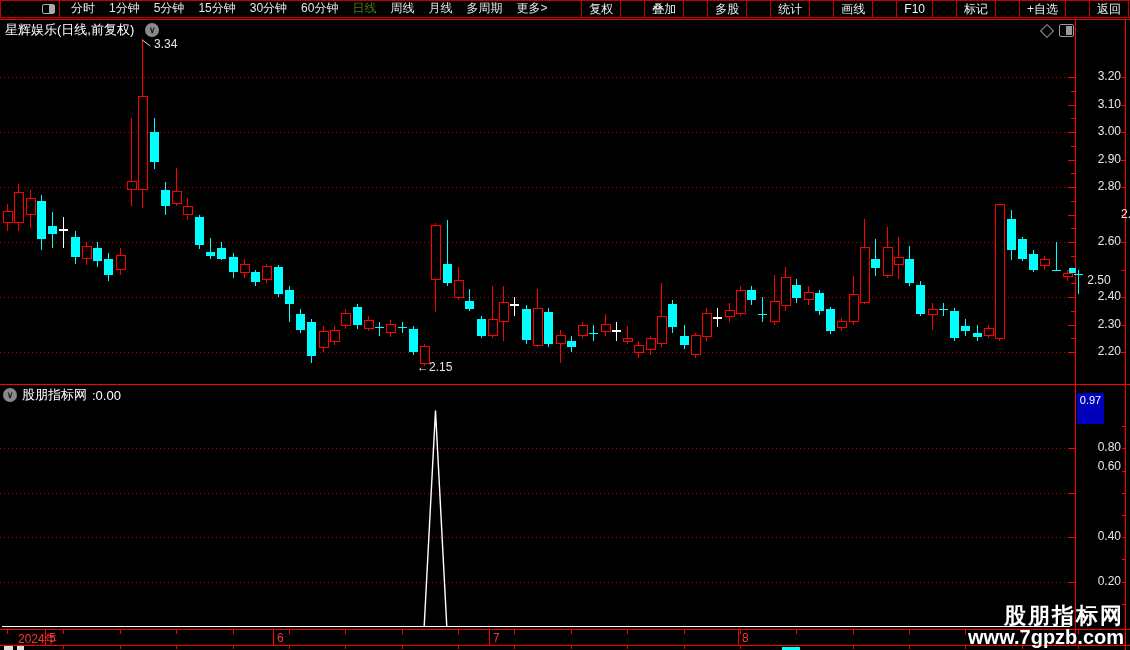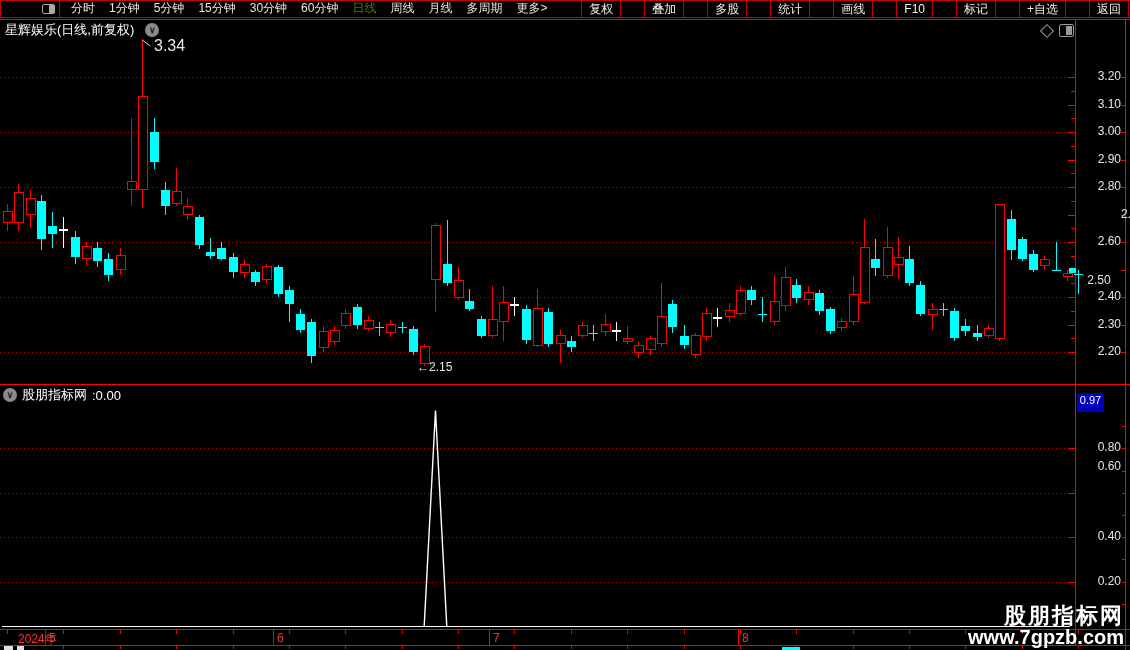--- a/index.html
+++ b/index.html
@@ -18,25 +18,25 @@
   .p-item.active{color:#4d7c0f;}
   .menu-right{position:absolute;right:1px;top:0;height:16px;display:flex;align-items:stretch;gap:20px;}
   .a-item{border-left:1px solid #c40000;border-right:1px solid #c40000;margin-left:3px;
           padding:0 7px;display:flex;align-items:center;color:#f0f0f0;}
   
   svg{position:absolute;left:0;top:0;}
   .lbl{position:absolute;z-index:4;}
   .chart-title{left:5px;top:21px;color:#fff;font-size:13px;display:flex;align-items:center;gap:11px;}
   .chev{width:14px;height:14px;border-radius:50%;background:#8a8a8a;color:#1a1a1a;font-size:9px;
         line-height:14px;text-align:center;font-weight:bold;}
-  .peak-note{color:#e8e8e8;font-size:16px;}
+  .peak-note{color:#e8e8e8;font-size:12px;}
   .low-note{color:#e8e8e8;font-size:12px;}
   .price-label{position:absolute;width:44px;text-align:right;color:#e5e5e5;font-size:12px;z-index:4;}
   .sub-header{left:3px;top:386px;color:#fff;font-size:13px;display:flex;align-items:center;gap:5px;}
-  .badge{left:1077px;top:393px;width:27px;height:19px;background:#0000bb;color:#fff;
+  .badge{left:1077px;top:393px;width:27px;height:31px;background:#0000bb;color:#fff;
          font-size:11px;line-height:15px;text-align:center;}
   .month-label{position:absolute;top:631px;color:#ff3232;font-size:12px;z-index:4;}
   .year-label{left:18px;top:631px;color:#ff3232;font-size:12px;}
   .watermark{right:6px;bottom:3px;text-align:right;color:#fff;z-index:6;line-height:1.0;}
   .wm1{font-size:22px;font-weight:bold;letter-spacing:2px;}
   .wm2{font-size:20px;font-weight:bold;}
   .diamond-icon{left:1042px;top:26px;width:10px;height:10px;border:1px solid #9a9a9a;transform:rotate(45deg);}
   .panel-icon{left:1059px;top:24px;width:15px;height:13px;border:1px solid #9a9a9a;border-radius:2px;}
   .panel-icon::after{content:"";position:absolute;right:1px;top:1px;width:6px;height:9px;background:#9a9a9a;}
 </style>

